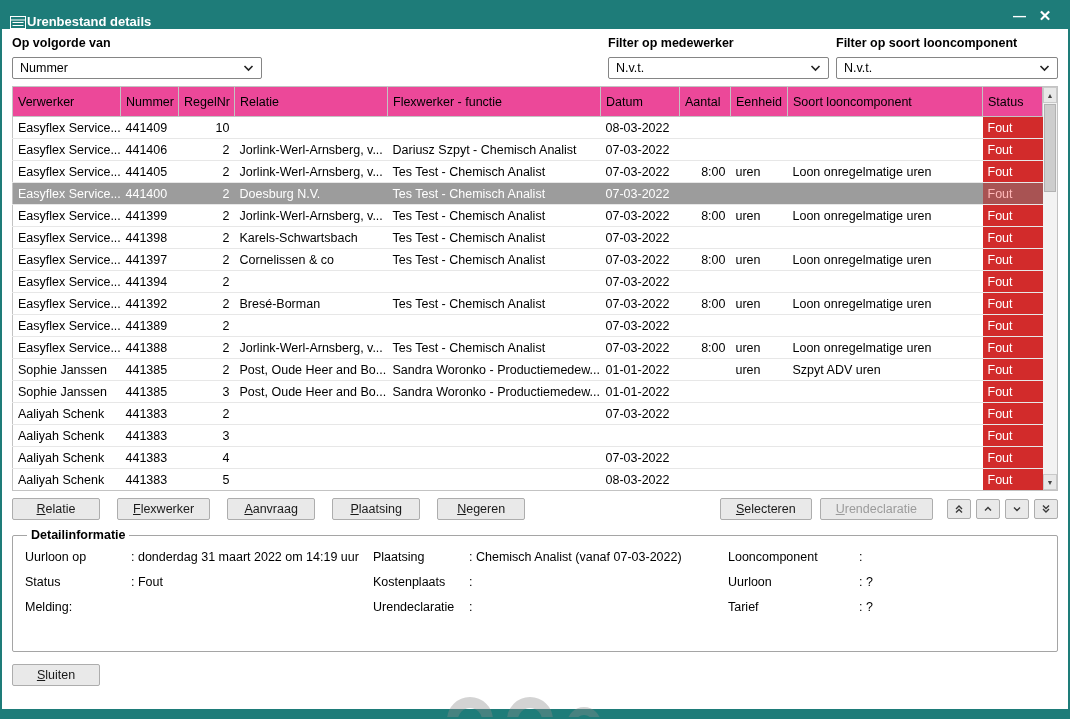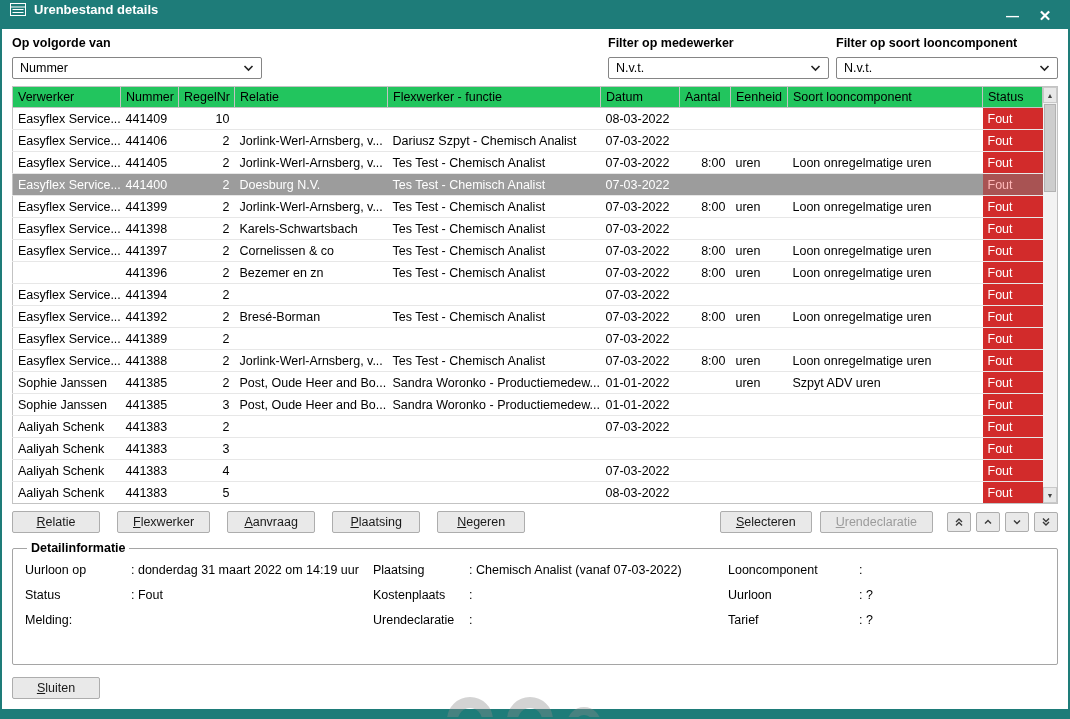--- a/index.html
+++ b/index.html
@@ -10,21 +10,21 @@
     width: 1070px; height: 719px;
     background: #fff;
     border: 2px solid #1e7c79;
     display: flex; flex-direction: column;
     position: relative; overflow: hidden;
   }
 
   
   .titlebar {
     height: 27px; background: #1e7c79; color: #fff;
-    display: flex; align-items: flex-start; padding: 0 10px 0 8px; gap: 7px;
+    display: flex; align-items: flex-end; padding: 0 10px 0 8px; 
     flex: none;
   }
   .titlebar .tb-icon { width: 17px; height: 14px; display: flex; align-items: center; }
   .titlebar .tb-title { font-size: 13px; font-weight: bold; flex: 1; }
   .tb-btn { color: #fff; font-size: 13px; width: 26px; text-align: center; cursor: default; line-height: 27px; }
   .tb-btn.close { font-size: 15px; font-weight: bold; }
   .tb-btn.min { font-weight: bold; letter-spacing: -1px; }
 
   
   .content { flex: 1; padding: 7px 10px 4px 10px; display: flex; flex-direction: column; position: relative; }
@@ -42,22 +42,22 @@
   .fb-order .selectbox { width: 250px; }
   .fb-medewerker .selectbox { width: 221px; }
   .fb-looncomp .selectbox { width: 222px; }
   .filters .spacer { flex: 1; }
   .fb-medewerker { margin-right: 7px; }
 
   
   .table-area { display: flex; align-items: stretch; flex: none; }
   table.grid { border-collapse: collapse; table-layout: fixed; width: 1030px; font-size: 12.5px; }
   table.grid th {
-    background: #22c55e; font-weight: normal; text-align: left;
-    border: 1px solid #c3c3c3; padding: 2px 5px; height: 21px;
+    background: #ec4899; font-weight: normal; text-align: left;
+    border: 1px solid #c3c3c3; padding: 2px 5px; height: 30px;
     white-space: nowrap; overflow: hidden;
   }
   table.grid td {
     padding: 2px 5px; height: 22px; border-bottom: 1px solid #e7e7e7;
     white-space: nowrap; overflow: hidden;
   }
   table.grid tbody tr td:first-child { border-left: 1px solid #c3c3c3; }
   table.grid tbody tr:last-child td { border-bottom: 1px solid #c3c3c3; }
   td.num { text-align: right; }
   td.status-cell { background: #d22b2b; color: #fff; border-bottom: 1px solid #fff; }
@@ -262,32 +262,20 @@
               <td class="num"></td>
               <td></td>
               <td></td>
               <td class="status-cell">Fout</td>
             </tr>
             <tr>
               <td>Easyflex Service...</td>
               <td>441397</td>
               <td class="num">2</td>
               <td>Cornelissen &amp; co</td>
-              <td>Tes Test - Chemisch Analist</td>
-              <td>07-03-2022</td>
-              <td class="num">8:00</td>
-              <td>uren</td>
-              <td>Loon onregelmatige uren</td>
-              <td class="status-cell">Fout</td>
-            </tr>
-            <tr>
-              <td></td>
-              <td>441396</td>
-              <td class="num">2</td>
-              <td>Bezemer en zn</td>
               <td>Tes Test - Chemisch Analist</td>
               <td>07-03-2022</td>
               <td class="num">8:00</td>
               <td>uren</td>
               <td>Loon onregelmatige uren</td>
               <td class="status-cell">Fout</td>
             </tr>
             <tr>
               <td>Easyflex Service...</td>
               <td>441394</td>

